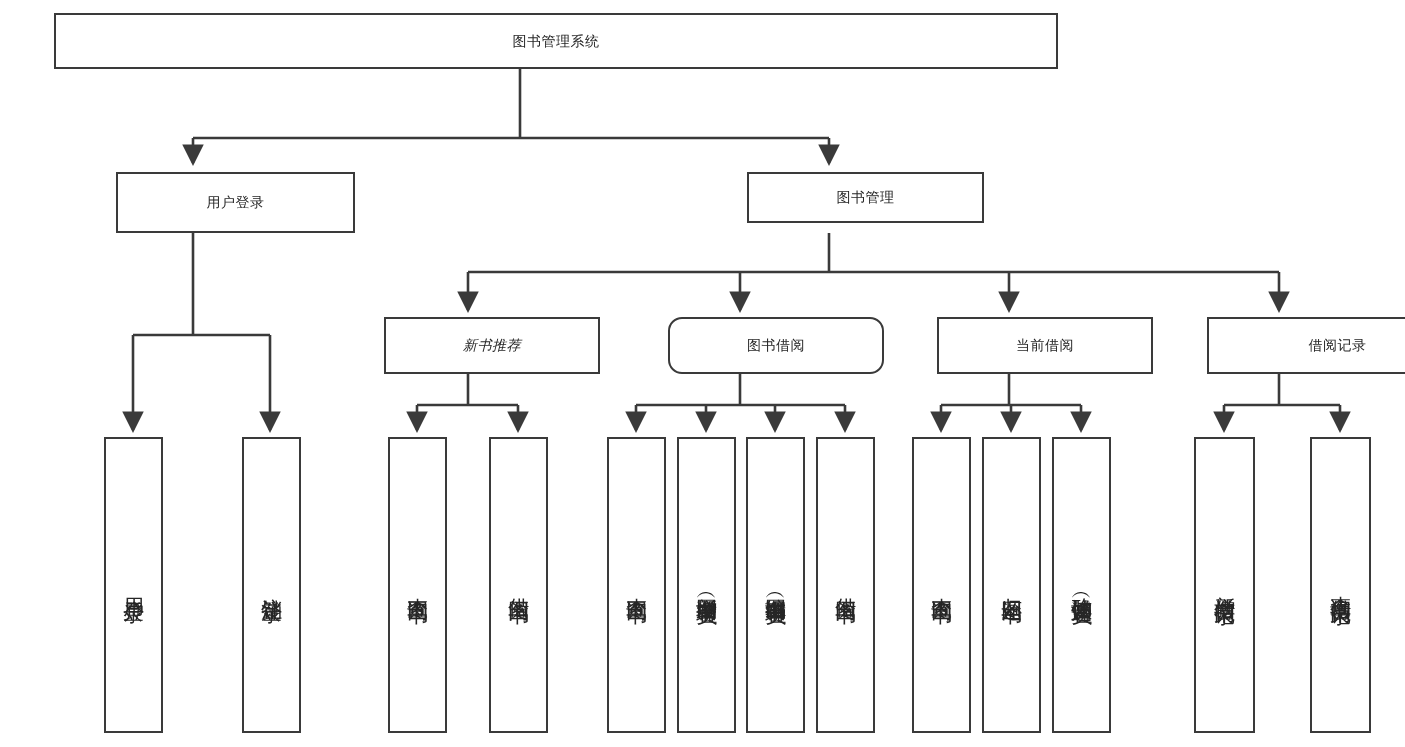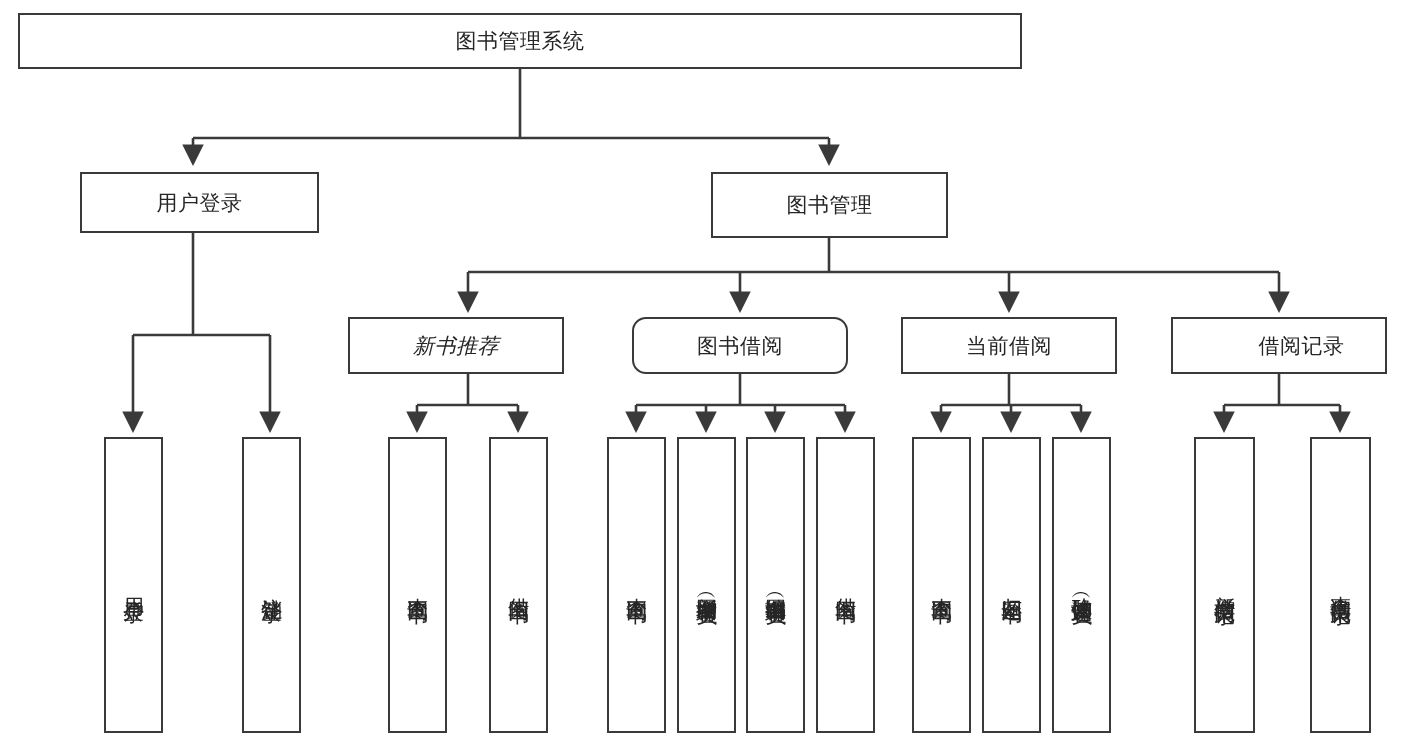--- a/index.html
+++ b/index.html
@@ -32,23 +32,24 @@
     box-sizing: border-box;
     border: 2px solid #3a3a3a;
     background: #ffffff;
     display: flex;
     align-items: center;
     justify-content: center;
     color: #262626;
     text-align: center;
   }
   .node-h {
-    font-size: 21px;
+    font-size: 14px;
     line-height: 1.2;
     letter-spacing: 0.5px;
+    margin-left: 36px;
   }
   .node-v {
     writing-mode: vertical-rl;
     text-orientation: upright;
     font-size: 21px;
     line-height: 1.25;
     letter-spacing: 2px;
     padding: 6px 0;
     white-space: nowrap;
   }
@@ -120,21 +121,21 @@
     </g>
   </svg>
 
   <div class="node node-h" style="left:18px; top:13px; width:1004px; height:56px;">
     <span>图书管理系统</span>
   </div>
 
   <div class="node node-h" style="left:80px; top:172px; width:239px; height:61px;">
     <span>用户登录</span>
   </div>
-  <div class="node node-h" style="left:711px; top:172px; width:237px; height:66px;">
+  <div class="node node-h" style="left:711px; top:172px; width:237px; height:51px;">
     <span>图书管理</span>
   </div>
 
   <div class="node node-h" style="left:348px; top:317px; width:216px; height:57px;font-style:italic;">
     <span>新书推荐</span>
   </div>
   <div class="node node-h" style="left:632px; top:317px; width:216px; height:57px;border-radius:14px;">
     <span>图书借阅</span>
   </div>
   <div class="node node-h" style="left:901px; top:317px; width:216px; height:57px;">

